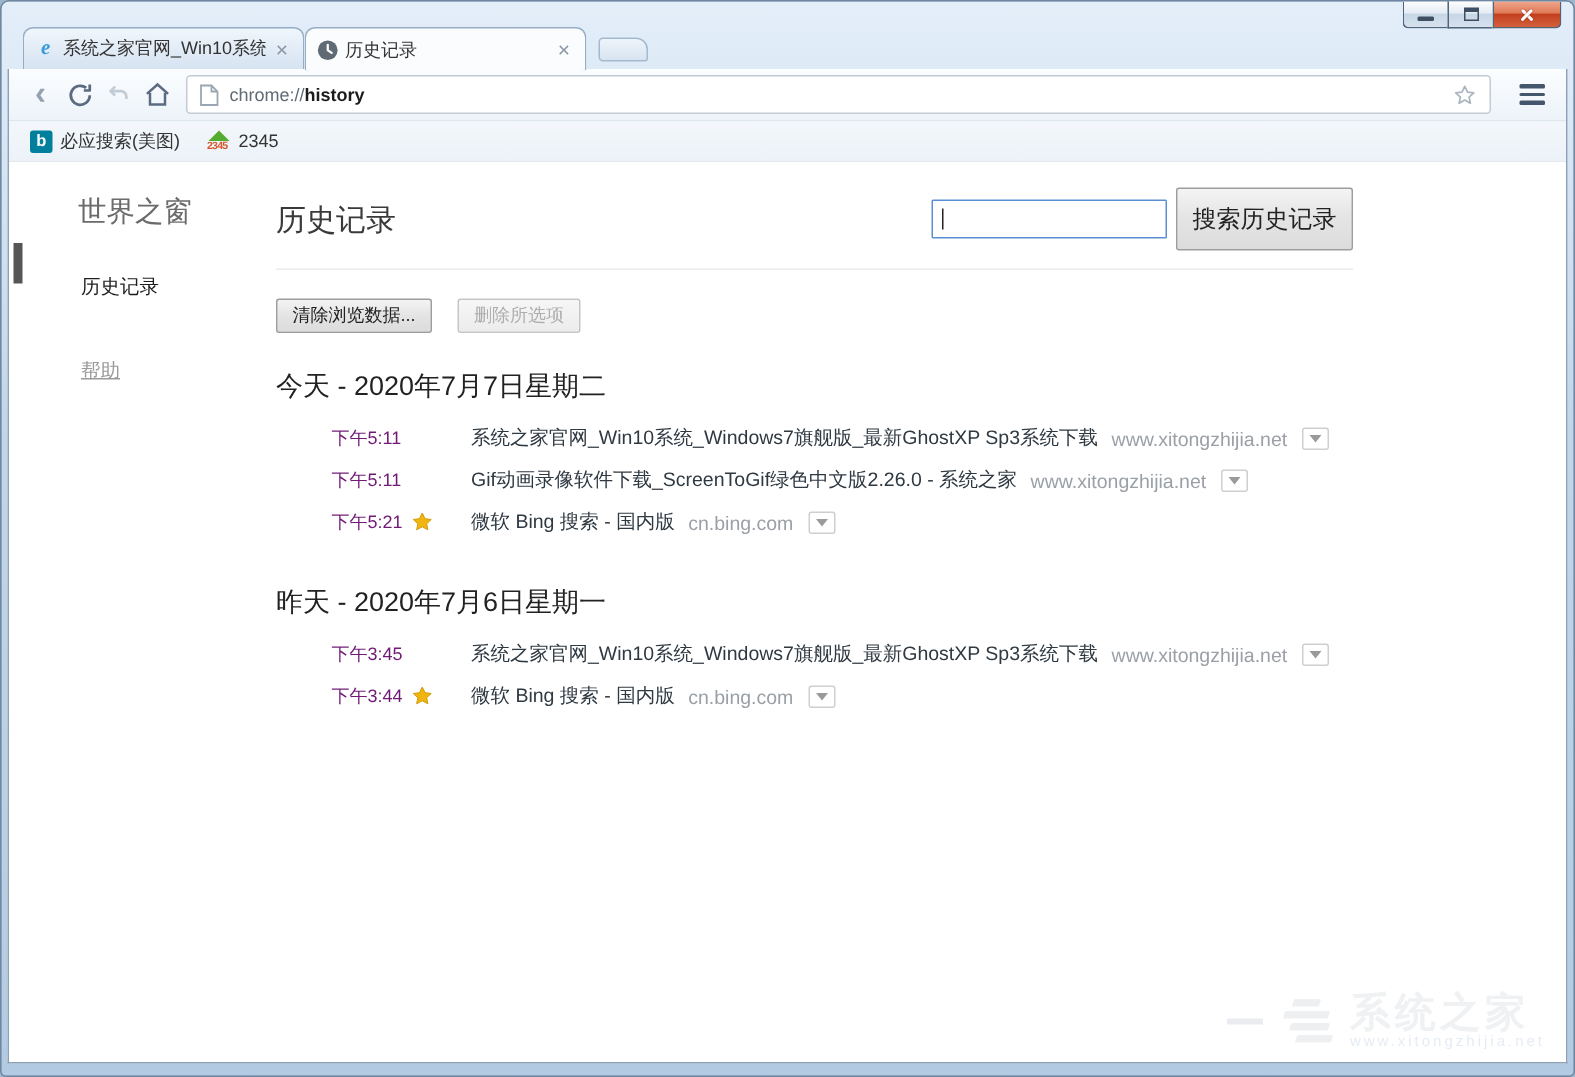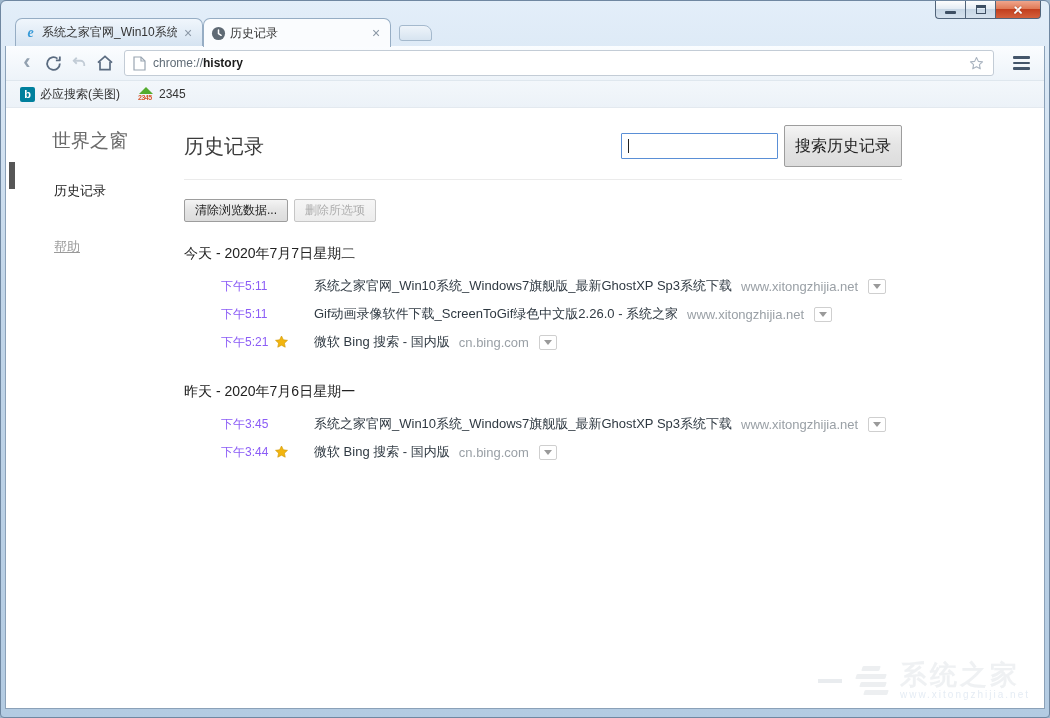--- a/index.html
+++ b/index.html
@@ -76,30 +76,30 @@
 
   .main{ width:718px; padding-top:17px; }
   .main-header{ display:flex; align-items:center; padding-bottom:12px; border-bottom:1px solid #ebebeb; }
   .page-title{ font-size:20px; color:#3a3a3a; font-weight:normal; }
   .search-wrap{ margin-left:auto; position:relative; }
   .search-input{ width:157px; height:26px; border:1px solid #5a8fd6; border-radius:1px; outline:none; padding:0 6px; font-size:13px; }
   .caret{ position:absolute; left:7px; top:6px; width:1px; height:14px; background:#222; }
   .btn{ height:42px; padding:0 10px; font-size:16px; color:#222; border:1px solid #9d9d9d; border-radius:2px;
     background:linear-gradient(#f4f4f4,#e5e5e5 45%,#dcdcdc); }
   .search-btn{ margin-left:6px; }
-  .actions{ margin-top:19px; display:flex; gap:6px; }
+  .actions{ margin-top:19px; display:flex; gap:17px; }
   .btn.small{ height:23px; font-size:12px; }
   .btn:disabled{ color:#aeaeae; border-color:#c6c6c6; background:linear-gradient(#f6f6f6,#ececec); }
 
   .group{ margin-top:23px; }
   .group.second{ margin-top:27px; }
-  .group-heading{ font-size:14px; color:#222; }
+  .group-heading{ font-size:18px; color:#222; }
   .entries{ margin-top:9px; }
   .entry{ height:28px; display:flex; align-items:center; }
-  .e-time{ margin-left:37px; width:52px; font-size:12px; color:#8b5cf6; }
+  .e-time{ margin-left:37px; width:52px; font-size:12px; color:#701a75; }
   .e-star{ width:20px; height:16px; }
   .e-title{ margin-left:21px; font-size:13px; color:#2f3942; text-decoration:none; white-space:nowrap; }
   .e-domain{ margin-left:9px; font-size:13px; color:#9aa0a6; }
   .e-drop{ margin-left:10px; width:18px; height:15px; border:1px solid #cfcfcf; border-radius:2px; background:#fff;
     display:flex; align-items:center; justify-content:center; }
   .e-drop i{ width:0; height:0; border-left:4px solid transparent; border-right:4px solid transparent; border-top:5px solid #9a9a9a; }
 
   
   .watermark{ position:absolute; right:14px; bottom:8px; display:flex; align-items:center; opacity:.55; }
   .wm-dash{ width:24px; height:4px; background:#d8dde2; margin-right:8px; }

